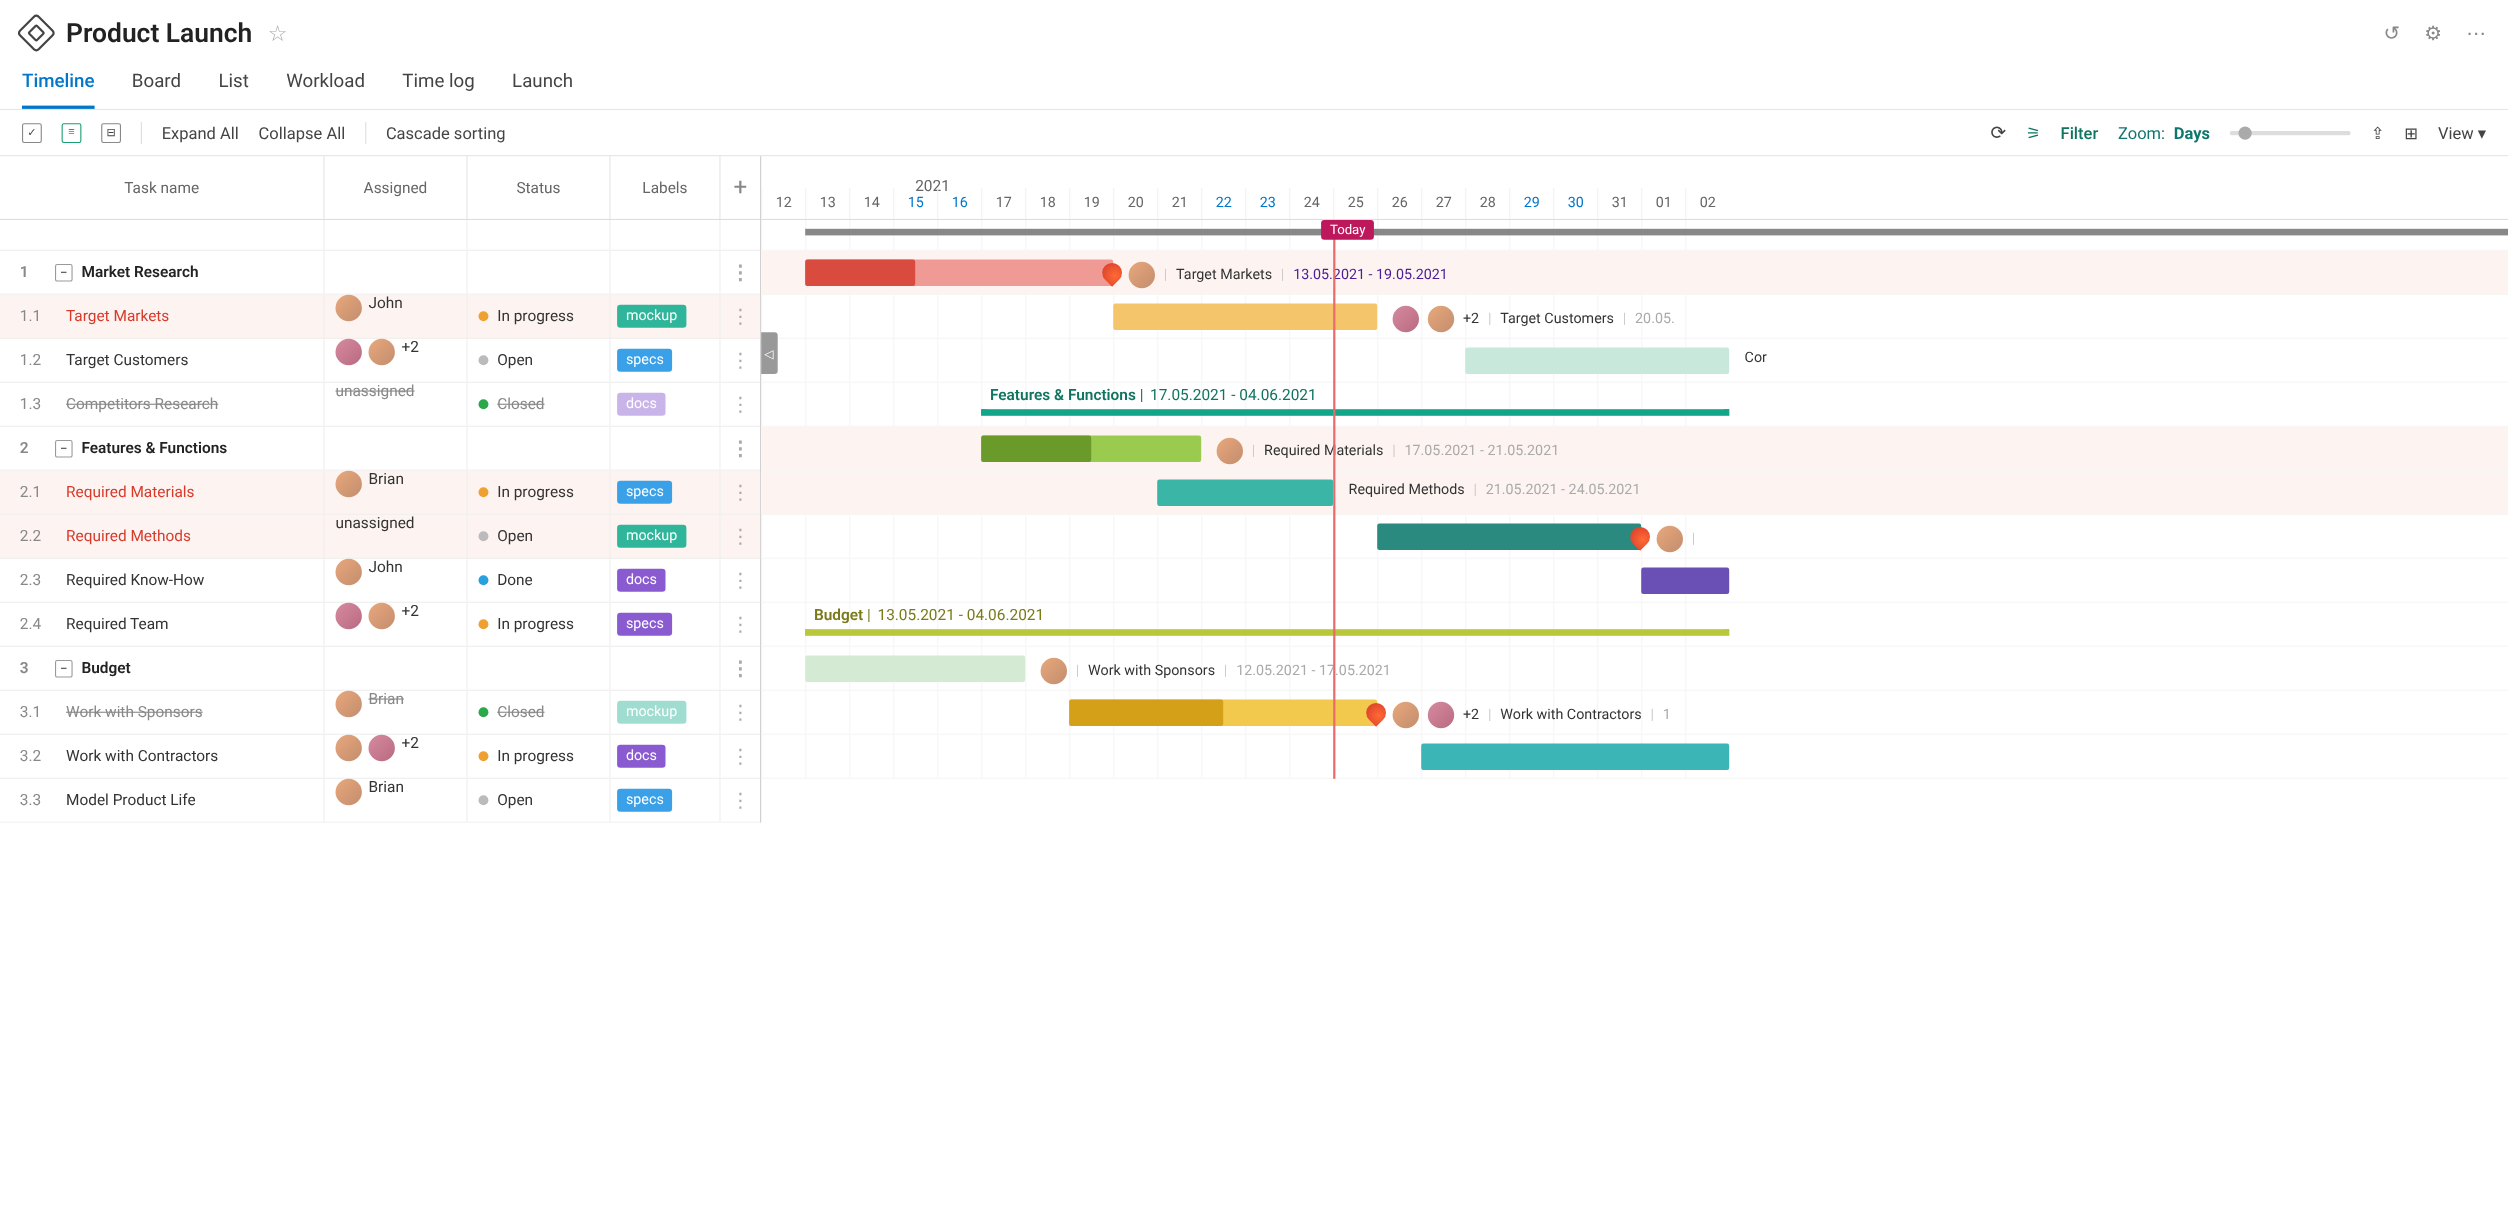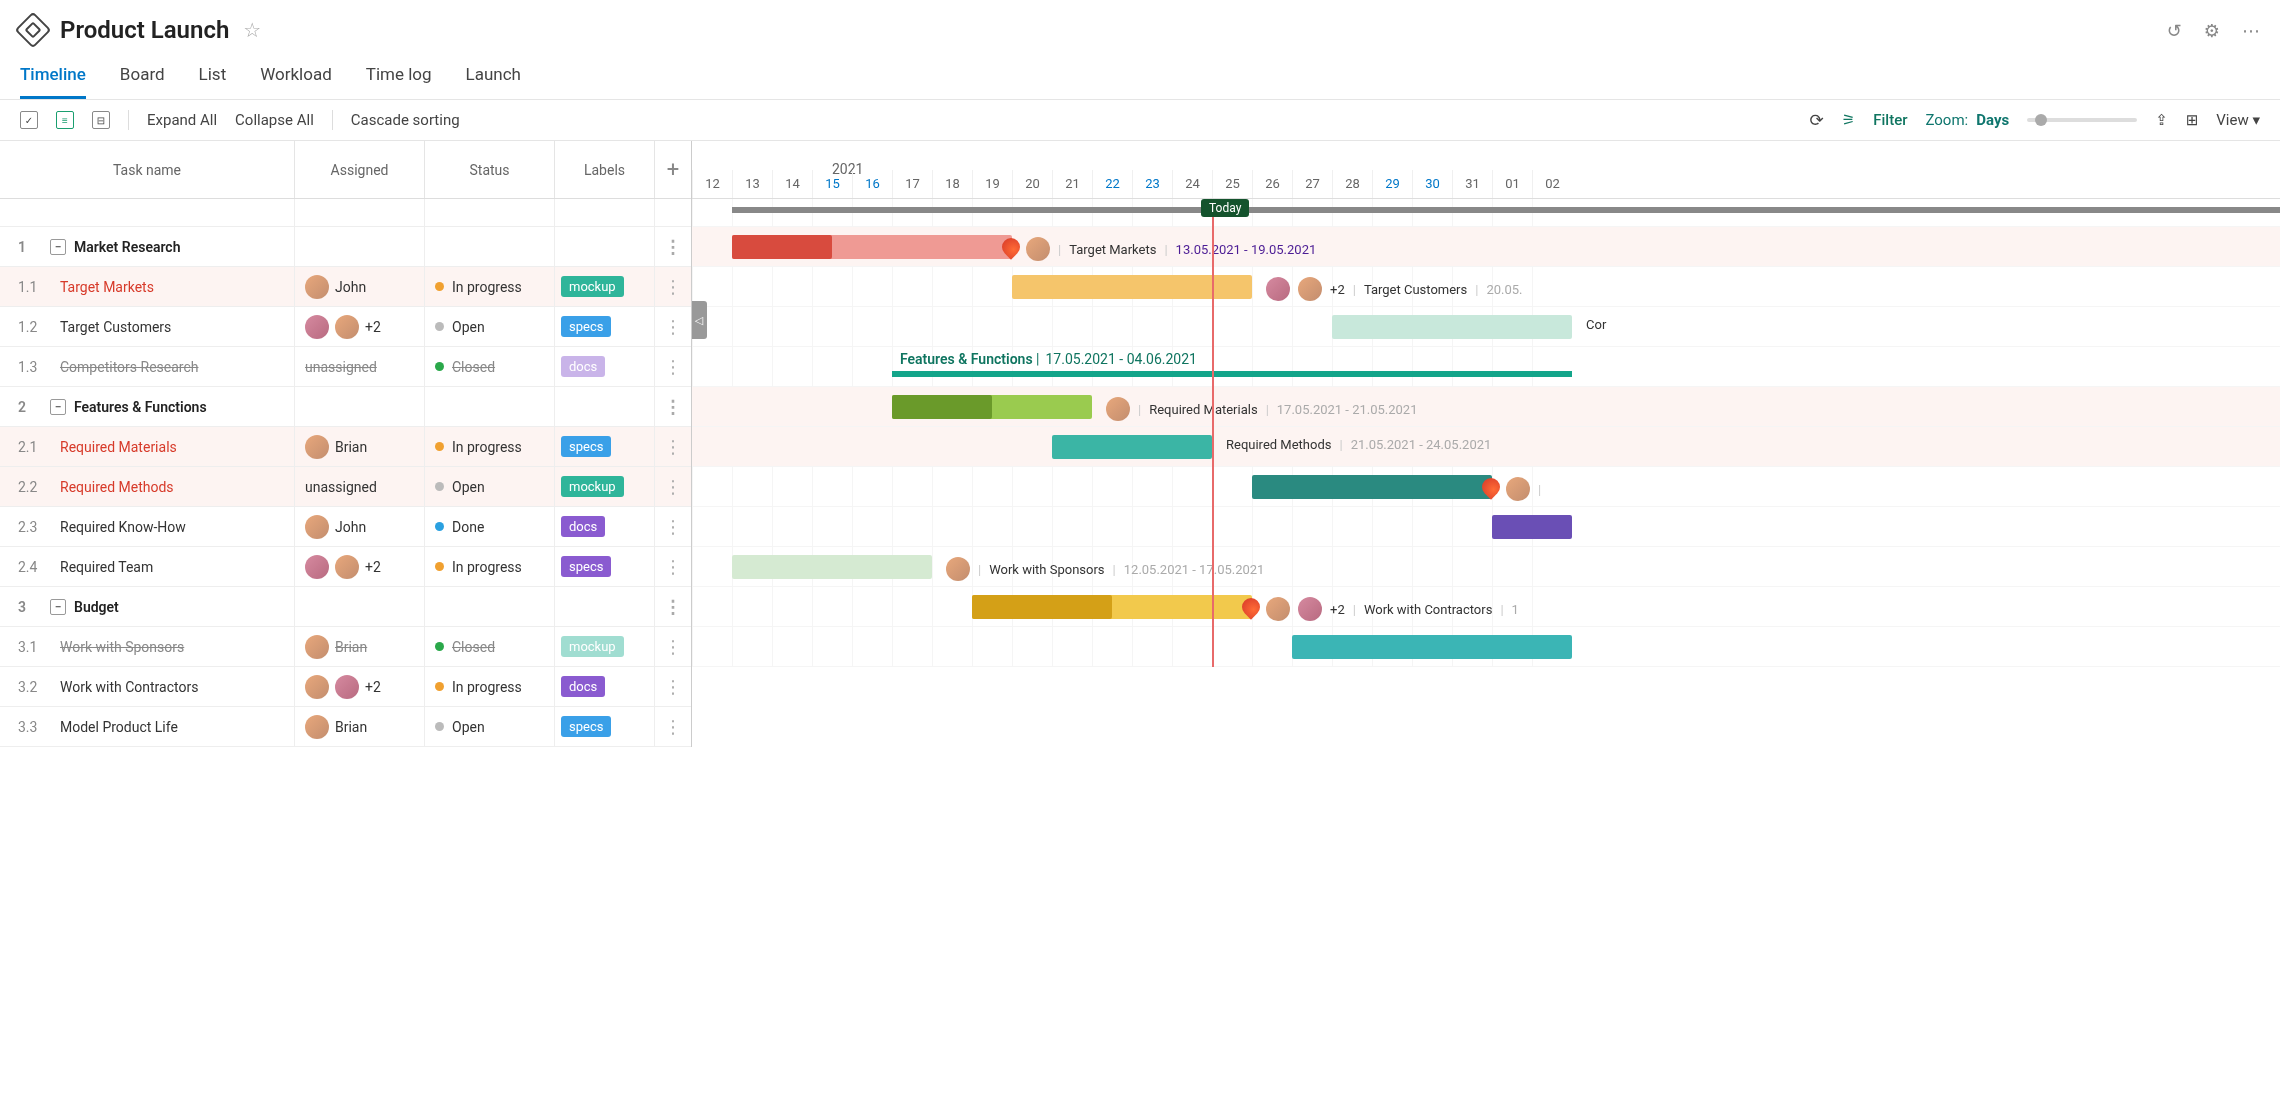--- a/index.html
+++ b/index.html
@@ -36,42 +36,42 @@
 .row{display:flex;height:40px;border-bottom:1px solid #eee;align-items:center}
 .row.group{font-weight:600;color:#222}
 .row.overdue .c-task{color:#d73a2a}
 .row.overdue{background:#fdf4f2}
 .row.closed{color:#888}
 .row.closed .strike{text-decoration:line-through}
 .c-id{width:50px;padding-left:18px;color:#888;font-size:14px}
 .c-task{width:245px;display:flex;align-items:center;gap:8px;padding-left:10px;border-right:1px solid #eee;height:100%}
 .row.group .c-task{padding-left:0}
 .collapse{width:16px;height:16px;border:1px solid #999;border-radius:2px;display:flex;align-items:center;justify-content:center;font-size:12px;cursor:pointer;color:#666}
-.c-assigned{width:130px;display:flex;align-items:center;gap:6px;padding-left:10px;border-right:1px solid #eee;height:100%}
+.c-assigned{width:130px;display:flex;align-items:flex-start;gap:6px;padding-left:10px;border-right:1px solid #eee;height:100%}
 .c-status{width:130px;display:flex;align-items:center;gap:8px;padding-left:10px;border-right:1px solid #eee;height:100%}
 .c-labels{width:100px;display:flex;align-items:center;padding-left:6px;border-right:1px solid #eee;height:100%}
 .c-more{flex:1;display:flex;align-items:center;justify-content:center;color:#aaa;cursor:pointer;font-size:18px}
 .av{width:24px;height:24px;border-radius:50%;background:linear-gradient(135deg,#e8a87c,#c38d6e);display:inline-block;flex-shrink:0}
 .av.f{background:linear-gradient(135deg,#d68aa0,#b86a80)}
 .dot{width:9px;height:9px;border-radius:50%;flex-shrink:0}
 .label{padding:3px 8px;border-radius:3px;color:#fff;font-size:13px}
 .ghosted{opacity:0.45}
 
 .rhdr{height:58px;border-bottom:1px solid #ddd;position:relative}
 .year{position:absolute;top:20px;left:140px;color:#666;font-size:14px}
 .days{display:flex;position:absolute;bottom:0;left:0;right:0;height:28px}
 .day{width:40px;text-align:center;font-size:13px;color:#666;border-left:1px solid #f0f0f0;line-height:28px}
 .day.we{color:#0077c8}
 .ganttbody{position:relative}
 .grow{height:40px;position:relative;border-bottom:1px solid #f5f5f5}
 .grow.overdue{background:#fdf4f2}
 .gridlines{position:absolute;inset:0;display:flex;pointer-events:none}
 .gl{width:40px;border-left:1px solid #f5f5f5}
 .today{position:absolute;top:0;bottom:0;width:2px;background:#e86a6a;left:520px;z-index:5}
-.todaylbl{position:absolute;top:0;left:509px;background:#14532d;color:#fff;padding:2px 8px;font-size:12px;border-radius:3px;z-index:6}
+.todaylbl{position:absolute;top:0;left:509px;background:#be185d;color:#fff;padding:2px 8px;font-size:12px;border-radius:3px;z-index:6}
 .sumbar{position:absolute;height:6px;top:24px}
 .sumbar::before,.sumbar::after{content:"";position:absolute;top:0;width:0;height:0;border-top:6px solid var(--c)}
 .sumbar::before{left:0;border-right:5px solid transparent}
 .sumbar::after{right:0;border-left:5px solid transparent}
 .sumtxt{position:absolute;top:4px;font-size:14px}
 .sumname{font-weight:600}
 .sumdate{color:#999;margin-left:6px}
 .bar{position:absolute;height:24px;top:8px;border-radius:2px}
 .barprog{position:absolute;height:100%;left:0;top:0;border-radius:2px}
 .bartxt{position:absolute;top:10px;font-size:13px;display:flex;align-items:center;gap:8px;white-space:nowrap}
@@ -483,20 +483,24 @@
             <div class="bartxt" style="left:814px">
               <span class="av "></span>
               <span class="sep2">|</span>
             </div>
           </div>
           <div class="grow">
             <div class="bar" style="left:800px;width:80px;background:#6a4fb5"></div>
             <div class="bartxt" style="left:894px"></div>
           </div>
           <div class="grow">
+            <div class="sumtxt" style="left:48px"><span class="sumname" style="color:#7a7a1a">Budget</span> <span style="color:#7a7a1a">|</span><span class="sumdate" style="color:#7a7a1a">13.05.2021 - 04.06.2021</span></div>
+            <div class="sumbar" style="left:40px;width:840px;background:#b8c83a;--c:#b8c83a"></div>
+          </div>
+          <div class="grow">
             <div class="bar" style="left:40px;width:200px;background:#d5ead2"></div>
             <div class="bartxt" style="left:254px">
               <span class="av "></span>
               <span class="sep2">|</span>
               <span>Work with Sponsors</span>
               <span class="sep2">|</span>
               <span style="color:#aaa">12.05.2021 - 17.05.2021</span>
             </div>
           </div>
           <div class="grow">

